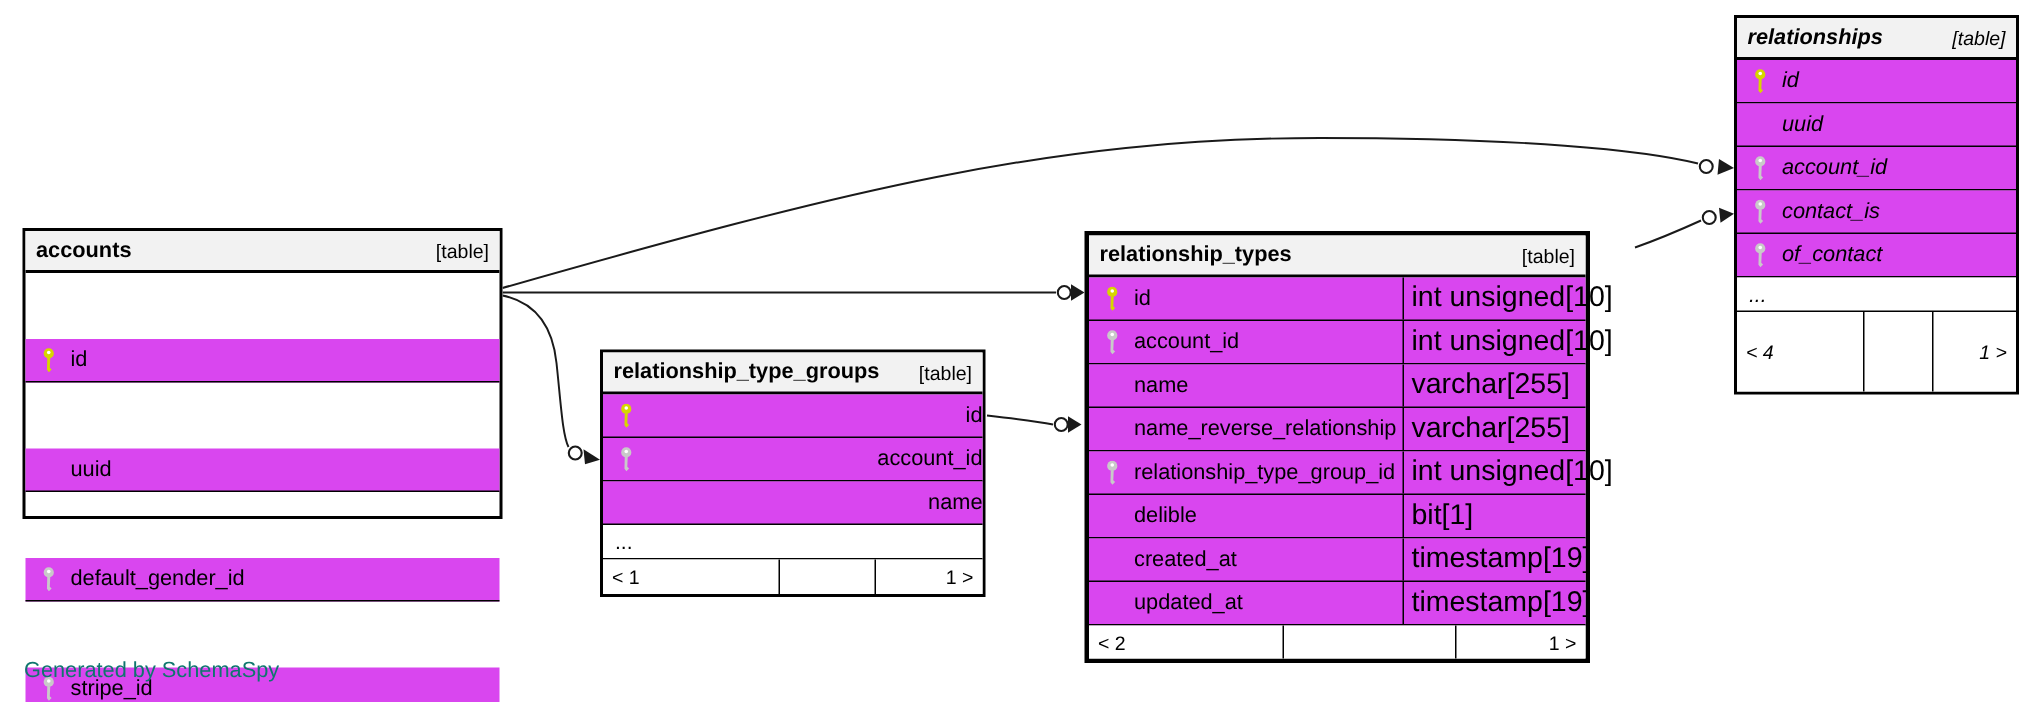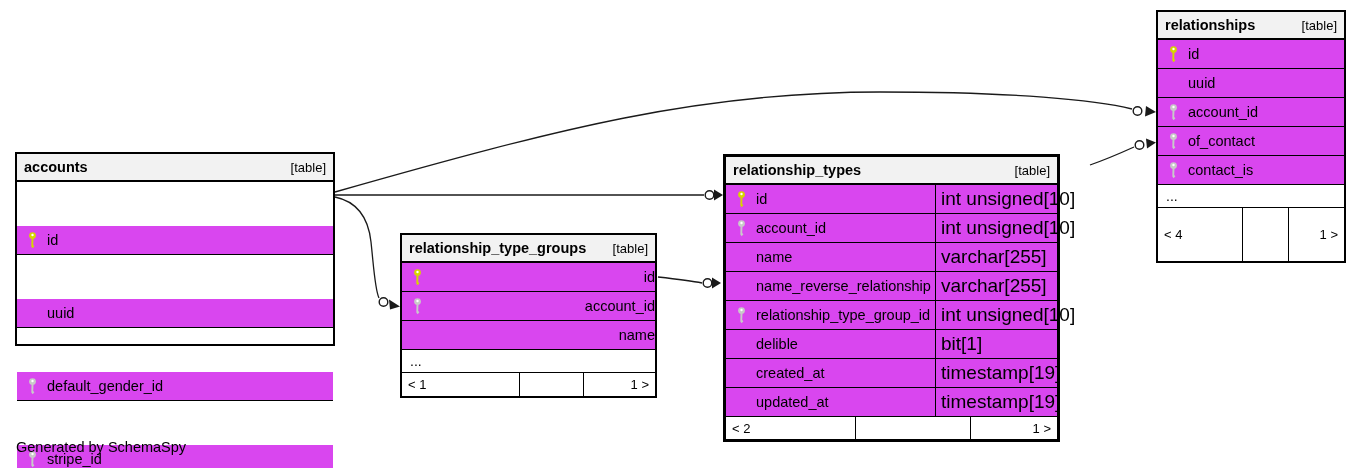--- a/index.html
+++ b/index.html
@@ -39,21 +39,21 @@
     display:flex;align-items:center;border-bottom:1px solid #000;height:22px;
     padding-left:8px;font-size:14px;flex:0 0 auto;background:#fff;
   }
   .tfoot{display:flex;flex:1 1 auto;background:#fff;}
   .tfoot .cell{
     display:flex;align-items:center;font-size:13px;box-sizing:border-box;
     padding:0 6px;border-right:1px solid #000;
   }
   .tfoot .cell.last{border-right:none;flex:1 1 auto;justify-content:flex-end;}
   .credit{
-    position:absolute;left:16px;top:439px;font-size:14.5px;color:#000000;z-index:2;
+    position:absolute;left:16px;top:439px;font-size:14.5px;color:#0f766e;z-index:2;
   }
   .edge-line{fill:none;stroke:#1a1a1a;stroke-width:1.3;}
   .edge-circle{fill:#ffffff;stroke:#1a1a1a;stroke-width:1.4;}
   .edge-arrow{fill:#1a1a1a;stroke:none;}
 </style>
 </head>
 <body>
 
 <div id="canvas">
 
@@ -251,21 +251,21 @@
       <span class="colname">updated_at</span>
       <span class="coltype">timestamp[19]</span>
     </div>
     <div class="tfoot">
       <span class="cell" style="flex:0 0 130px;">&lt; 2</span>
       <span class="cell" style="flex:0 0 115px;"></span>
       <span class="cell last">1 &gt;</span>
     </div>
   </div>
 
-  <div class="tbl" style="left:1156px;top:10px;width:190px;height:253px;">
+  <div class="tbl" style="left:1156px;top:10px;width:190px;height:253px;font-style:italic;">
     <div class="tbl-header">
       <span class="tbl-title">relationships</span>
       <span class="tbl-tag">[table]</span>
     </div>
     <div class="row">
       <span class="keycell" data-key="pk">
         <svg width="9" height="17" viewBox="0 0 9 17">
             <circle cx="4.5" cy="3.6" r="3.4" fill="currentColor"></circle>
             <circle cx="4.5" cy="3" r="1.2" fill="#fff"></circle>
             <path d="M3.5 6.6 L5.5 6.6 L5.2 13.1 L6.4 14.3 L4.6 16.2 L3.3 14.5 Z" fill="currentColor"></path>
@@ -290,31 +290,31 @@
       <span class="colname">account_id</span>
     </div>
     <div class="row">
       <span class="keycell" data-key="fk">
         <svg width="9" height="17" viewBox="0 0 9 17">
             <circle cx="4.5" cy="3.6" r="3.4" fill="currentColor"></circle>
             <circle cx="4.5" cy="3" r="1.2" fill="#fff"></circle>
             <path d="M3.5 6.6 L5.5 6.6 L5.2 13.1 L6.4 14.3 L4.6 16.2 L3.3 14.5 Z" fill="currentColor"></path>
           </svg>
       </span>
+      <span class="colname">contact_is</span>
+    </div>
+    <div class="row">
+      <span class="keycell" data-key="fk">
+        <svg width="9" height="17" viewBox="0 0 9 17">
+            <circle cx="4.5" cy="3.6" r="3.4" fill="currentColor"></circle>
+            <circle cx="4.5" cy="3" r="1.2" fill="#fff"></circle>
+            <path d="M3.5 6.6 L5.5 6.6 L5.2 13.1 L6.4 14.3 L4.6 16.2 L3.3 14.5 Z" fill="currentColor"></path>
+          </svg>
+      </span>
       <span class="colname">of_contact</span>
-    </div>
-    <div class="row">
-      <span class="keycell" data-key="fk">
-        <svg width="9" height="17" viewBox="0 0 9 17">
-            <circle cx="4.5" cy="3.6" r="3.4" fill="currentColor"></circle>
-            <circle cx="4.5" cy="3" r="1.2" fill="#fff"></circle>
-            <path d="M3.5 6.6 L5.5 6.6 L5.2 13.1 L6.4 14.3 L4.6 16.2 L3.3 14.5 Z" fill="currentColor"></path>
-          </svg>
-      </span>
-      <span class="colname">contact_is</span>
     </div>
     <div class="dots">...</div>
     <div class="tfoot">
       <span class="cell" style="flex:0 0 85px;">&lt; 4</span>
       <span class="cell" style="flex:0 0 46px;"></span>
       <span class="cell last">1 &gt;</span>
     </div>
   </div>
 
   <div class="credit">Generated by SchemaSpy</div>

